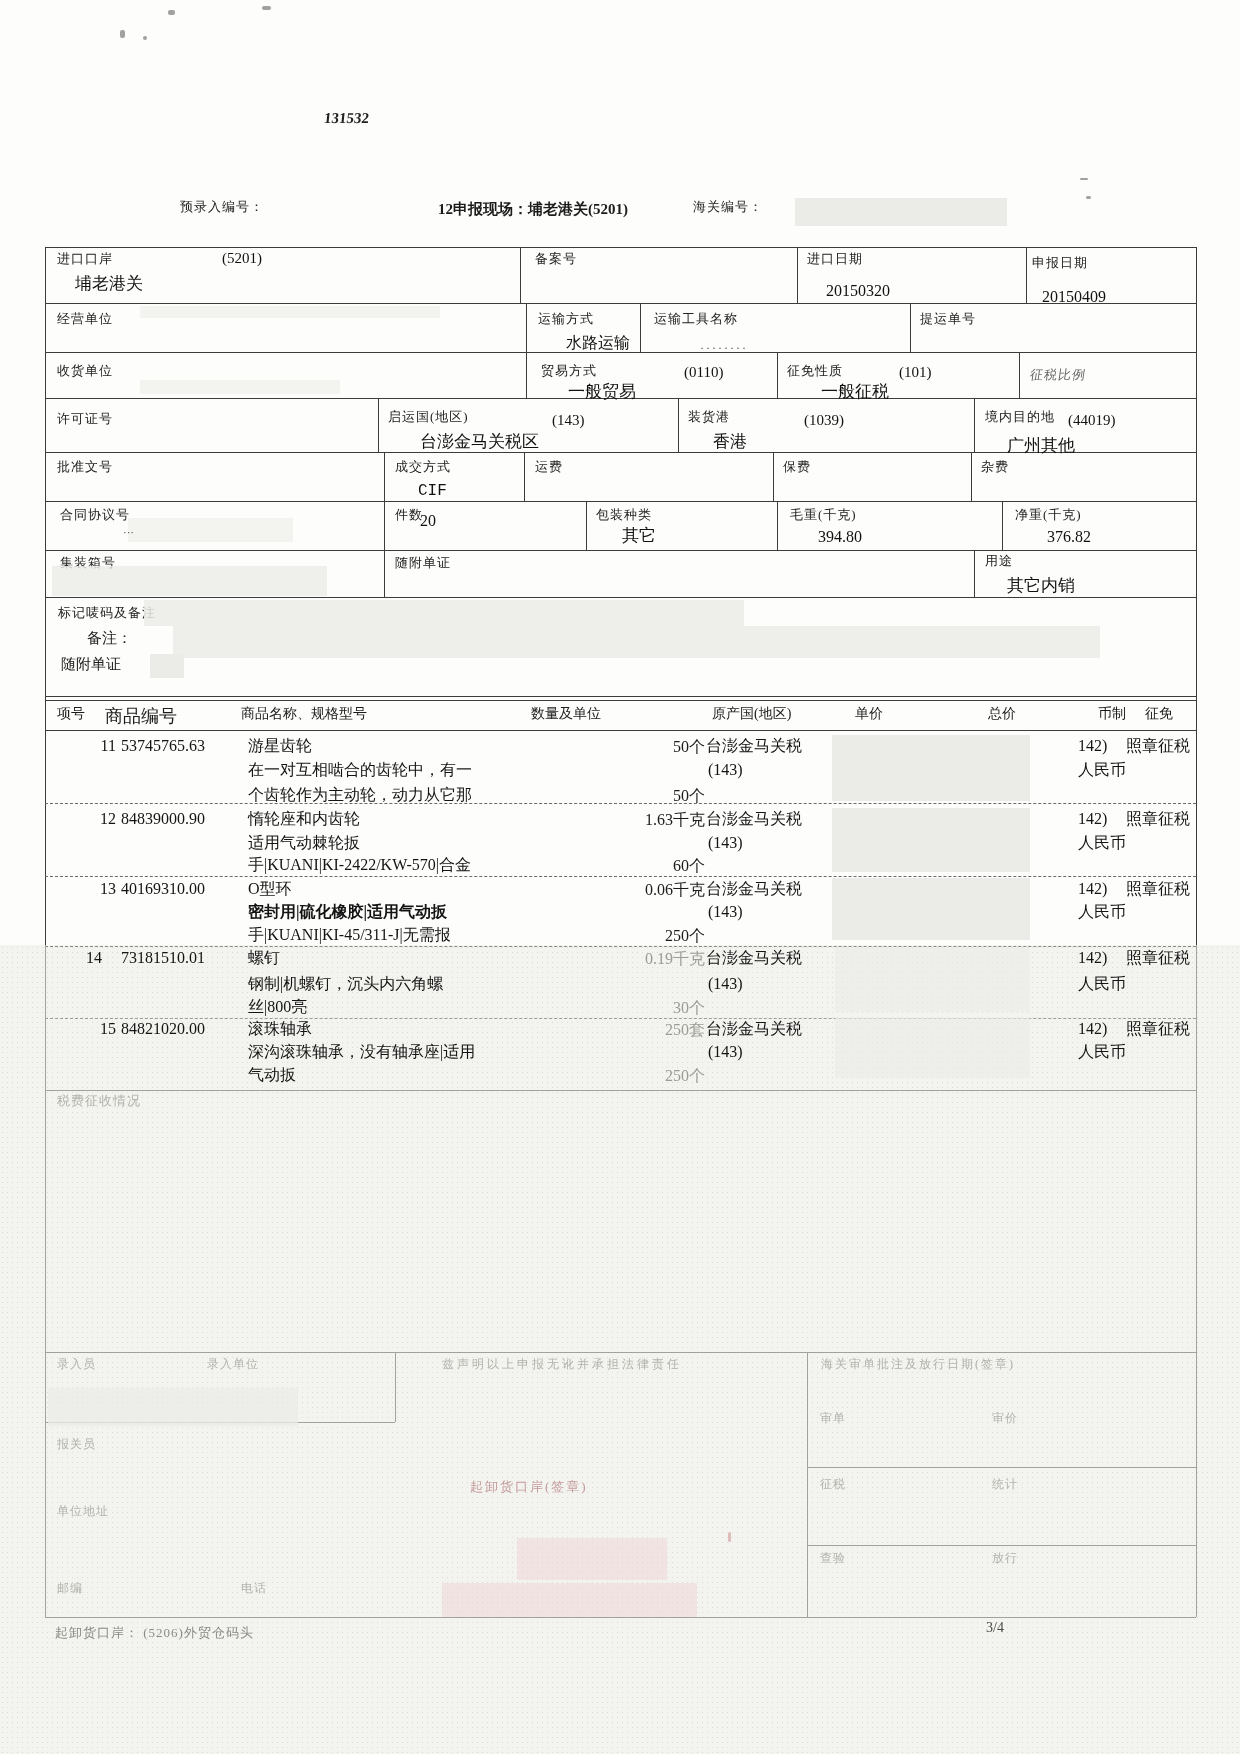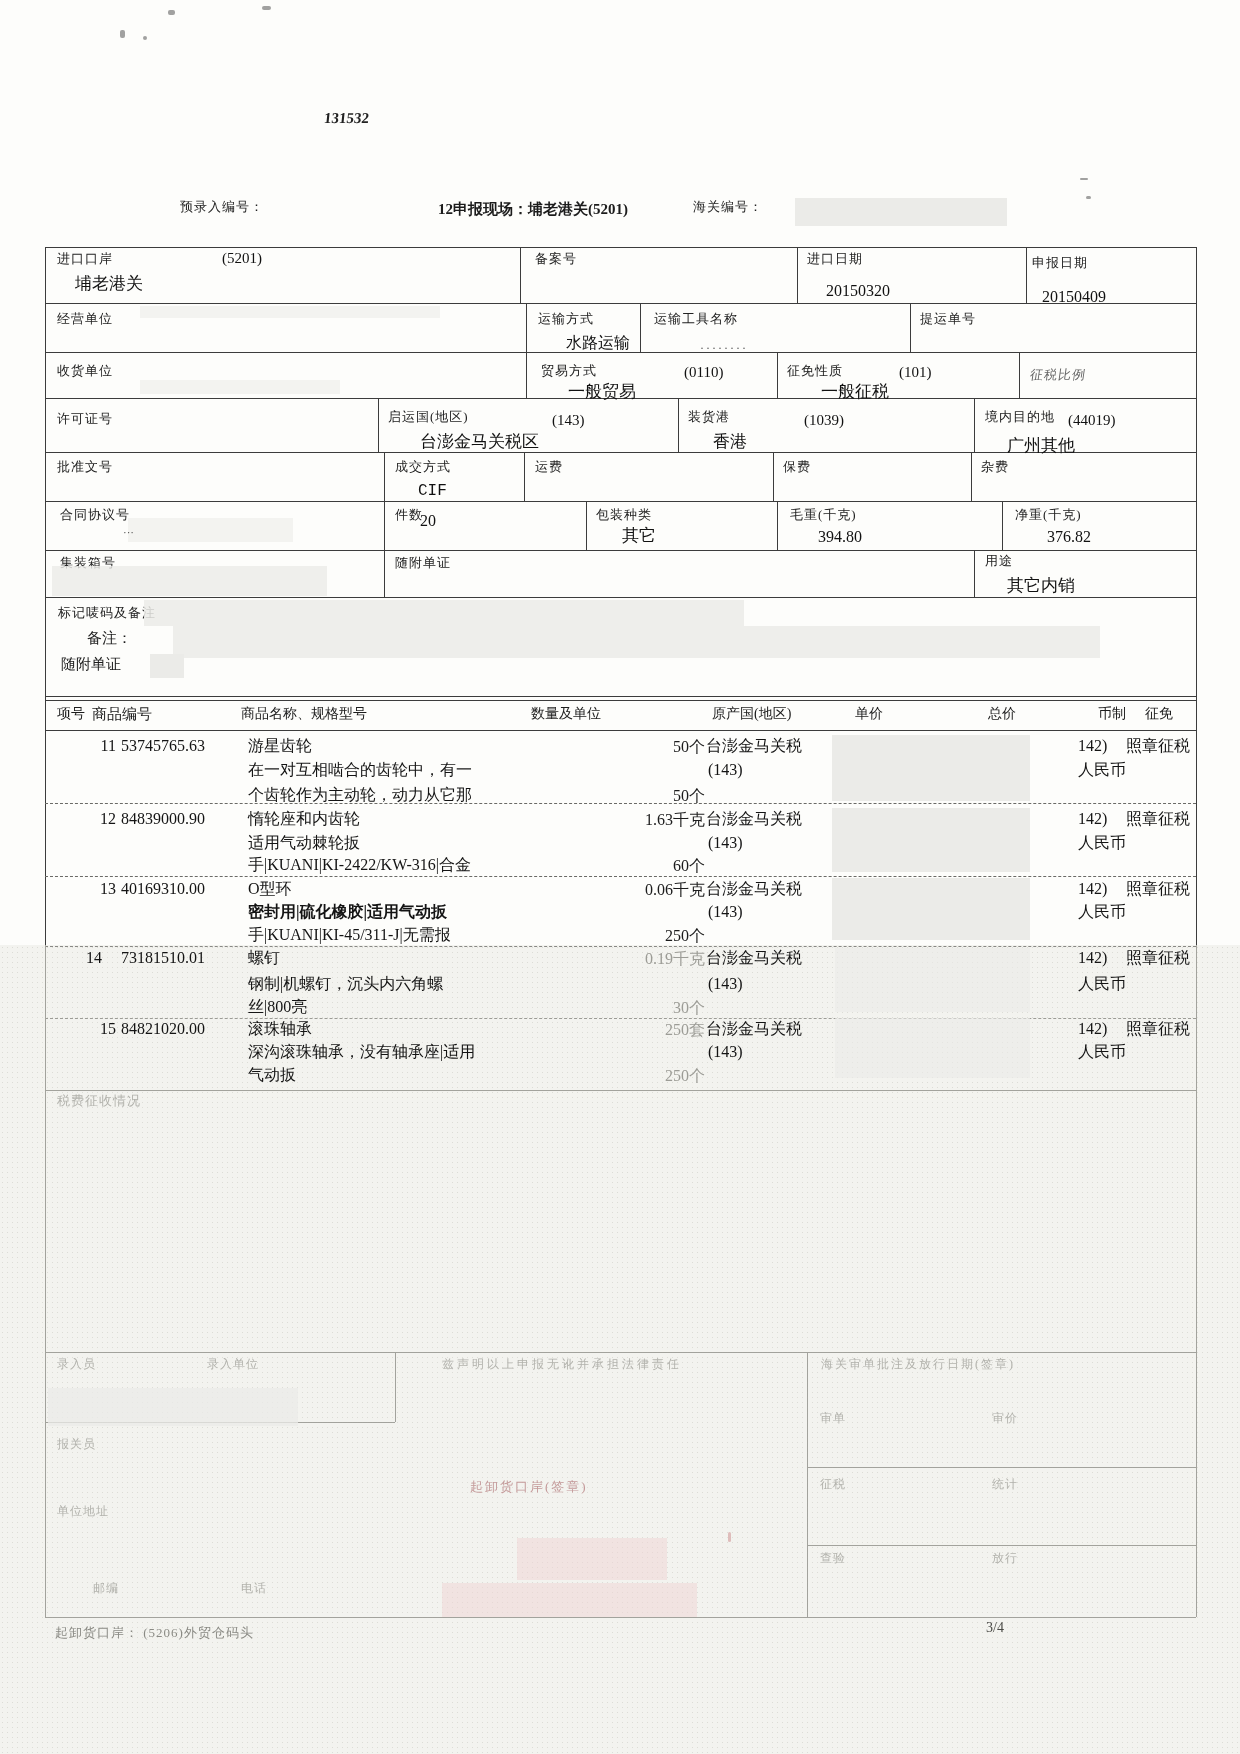--- a/index.html
+++ b/index.html
@@ -166,21 +166,21 @@
   <div class="t val-lg" style="left:1007px;top:576px;">其它内销</div>
 
   <div class="t lbl" style="left:58px;top:606px;">标记唛码及备注</div>
   <div class="redact" style="left:144px;top:600px;width:600px;height:26px;opacity:.85;"></div>
   <div class="t" style="left:87px;top:630px;font-size:15px;">备注：</div>
   <div class="redact" style="left:173px;top:626px;width:927px;height:32px;opacity:.85;"></div>
   <div class="t" style="left:61px;top:656px;font-size:15px;">随附单证</div>
   <div class="redact" style="left:150px;top:654px;width:34px;height:24px;"></div>
 
   <div class="t" style="left:57px;top:706px;font-size:14px;">项号</div>
-  <div class="t" style="left:92px;top:706px;font-size:15px;">商品编号</div>
+  <div class="t" style="left:105px;top:706px;font-size:18px;">商品编号</div>
   <div class="t" style="left:241px;top:706px;font-size:14px;">商品名称、规格型号</div>
   <div class="t" style="left:531px;top:706px;font-size:14px;">数量及单位</div>
   <div class="t" style="left:712px;top:706px;font-size:14px;">原产国(地区)</div>
   <div class="t" style="left:855px;top:706px;font-size:14px;">单价</div>
   <div class="t" style="left:988px;top:706px;font-size:14px;">总价</div>
   <div class="t" style="left:1098px;top:706px;font-size:14px;">币制</div>
   <div class="t" style="left:1145px;top:706px;font-size:14px;">征免</div>
 
   <div class="t itemtxt" style="left:86px;top:737px;width:30px;text-align:right;">11</div>
   <div class="t itemtxt" style="left:121px;top:737px;">53745765.63</div>
@@ -193,21 +193,21 @@
   <div class="qtybox" style="left:545px;top:786px;">50个</div>
   <div class="redact" style="left:832px;top:735px;width:198px;height:66px;"></div>
   <div class="t itemtxt" style="left:1078px;top:737px;">142)</div>
   <div class="t itemtxt" style="left:1126px;top:737px;">照章征税</div>
   <div class="t itemtxt" style="left:1078px;top:761px;">人民币</div>
 
   <div class="t itemtxt" style="left:86px;top:810px;width:30px;text-align:right;">12</div>
   <div class="t itemtxt" style="left:121px;top:810px;">84839000.90</div>
   <div class="t itemtxt" style="left:248px;top:810px;">惰轮座和内齿轮</div>
   <div class="t itemtxt" style="left:248px;top:834px;">适用气动棘轮扳</div>
-  <div class="t itemtxt" style="left:248px;top:856px;">手|KUANI|KI-2422/KW-316|合金</div>
+  <div class="t itemtxt" style="left:248px;top:856px;">手|KUANI|KI-2422/KW-570|合金</div>
   <div class="qtybox" style="left:545px;top:810px;">1.63千克</div>
   <div class="t itemtxt" style="left:706px;top:810px;">台澎金马关税</div>
   <div class="t itemtxt" style="left:708px;top:834px;">(143)</div>
   <div class="qtybox" style="left:545px;top:856px;">60个</div>
   <div class="redact" style="left:832px;top:808px;width:198px;height:64px;"></div>
   <div class="t itemtxt" style="left:1078px;top:810px;">142)</div>
   <div class="t itemtxt" style="left:1126px;top:810px;">照章征税</div>
   <div class="t itemtxt" style="left:1078px;top:834px;">人民币</div>
 
   <div class="t itemtxt" style="left:86px;top:880px;width:30px;text-align:right;">13</div>
@@ -261,21 +261,21 @@
   <div class="redact" style="left:48px;top:1388px;width:250px;height:38px;opacity:.75;"></div>
   <div class="t lbl-sm fade2" style="left:57px;top:1438px;">报关员</div>
   <div class="t" style="left:470px;top:1480px;font-size:13px;color:#c49a9a;filter:blur(.4px);letter-spacing:2px;">起卸货口岸(签章)</div>
   <div class="t lbl-sm fade2" style="left:820px;top:1412px;">审单</div>
   <div class="t lbl-sm fade2" style="left:992px;top:1412px;">审价</div>
   <div class="t lbl-sm fade2" style="left:820px;top:1478px;">征税</div>
   <div class="t lbl-sm fade2" style="left:992px;top:1478px;">统计</div>
   <div class="t lbl-sm fade2" style="left:820px;top:1552px;">查验</div>
   <div class="t lbl-sm fade2" style="left:992px;top:1552px;">放行</div>
   <div class="t lbl-sm fade2" style="left:57px;top:1505px;">单位地址</div>
-  <div class="t lbl-sm fade2" style="left:57px;top:1582px;margin-left:36px;">邮编</div>
+  <div class="t lbl-sm fade2" style="left:57px;top:1582px;">邮编</div>
   <div class="t lbl-sm fade2" style="left:241px;top:1582px;">电话</div>
   <div class="pink" style="left:517px;top:1538px;width:150px;height:42px;"></div>
   <div class="pink" style="left:442px;top:1583px;width:255px;height:34px;"></div>
   <div class="speck" style="left:728px;top:1532px;width:3px;height:10px;background:#cc8888;opacity:.5;"></div>
 
   <div class="t fade" style="left:55px;top:1626px;font-size:13px;letter-spacing:1px;color:#8a8a84;">起卸货口岸： (5206)外贸仓码头</div>
   <div class="t" style="left:986px;top:1620px;font-size:14px;color:#4a4a46;">3/4</div>
 
 </div>
 

